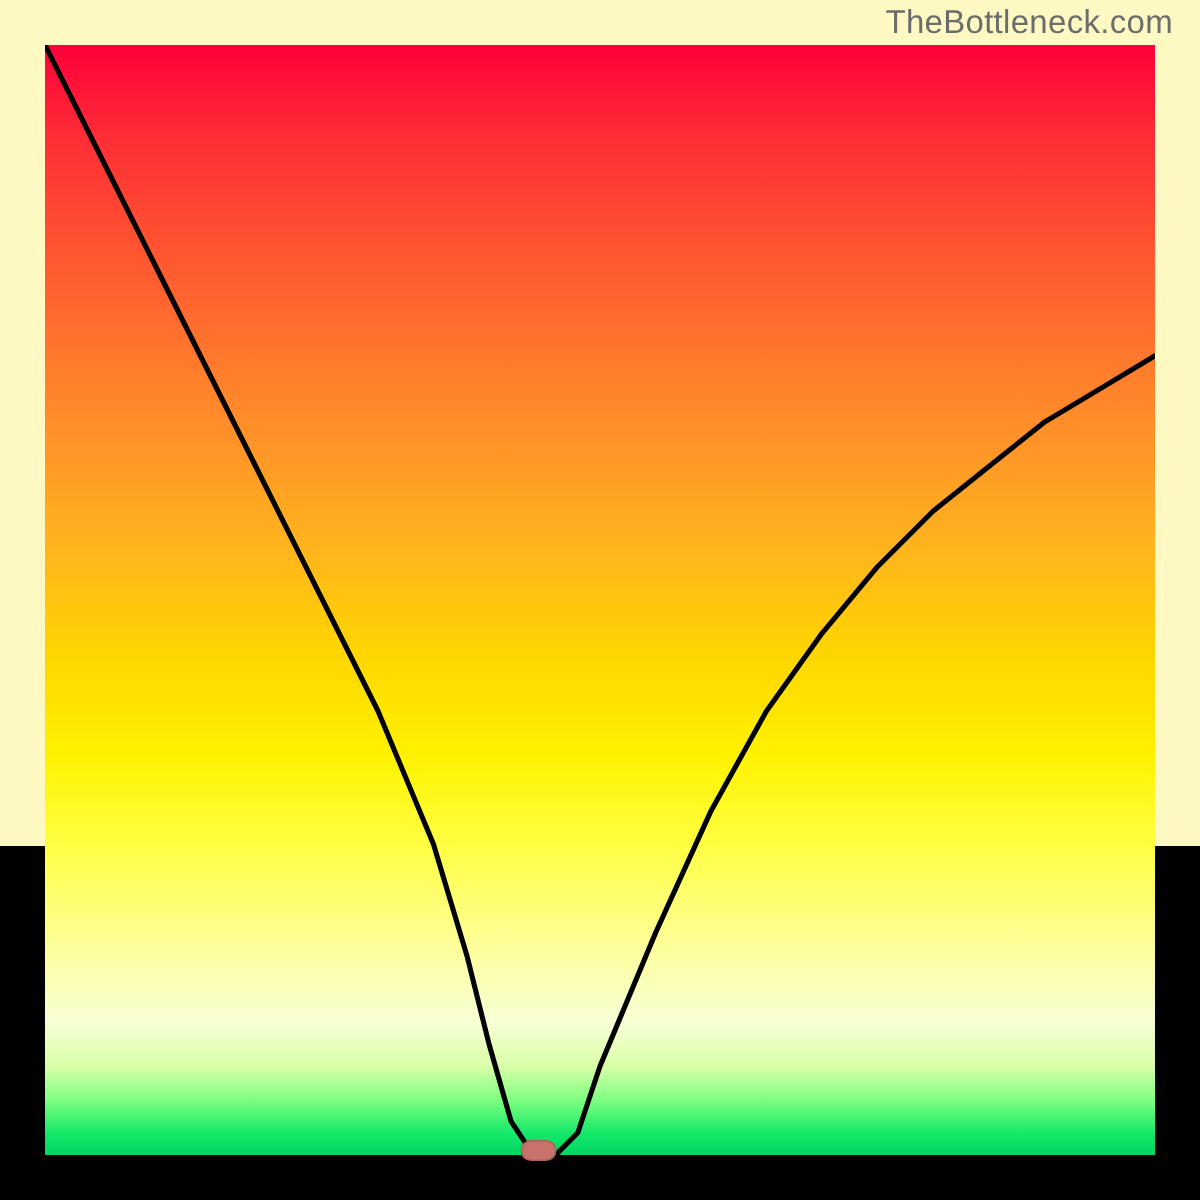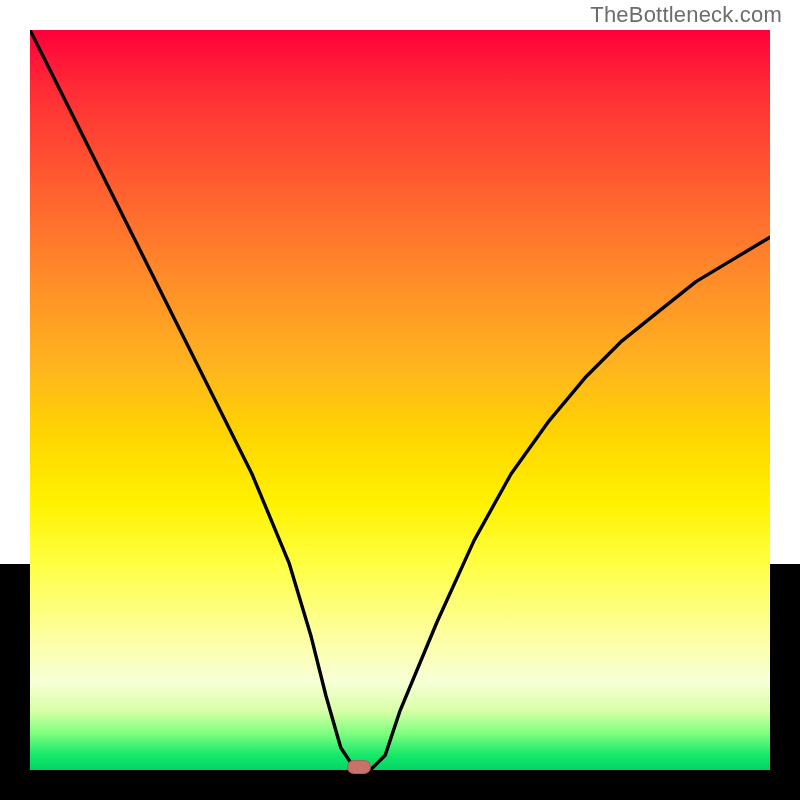--- a/index.html
+++ b/index.html
@@ -8,21 +8,21 @@
     width: 800px;
     height: 800px;
     background: #000;
     overflow: hidden;
     font-family: Arial, Helvetica, sans-serif;
   }
   .frame {
     position: relative;
     width: 800px;
     height: 564px;
-    background: #ffffff;
+    background: #fef9c3;
   }
   .watermark {
     position: absolute;
     top: 2px;
     right: 18px;
     color: #6c6c6c;
     font-size: 22px;
     letter-spacing: 0.2px;
     font-weight: 500;
   }

